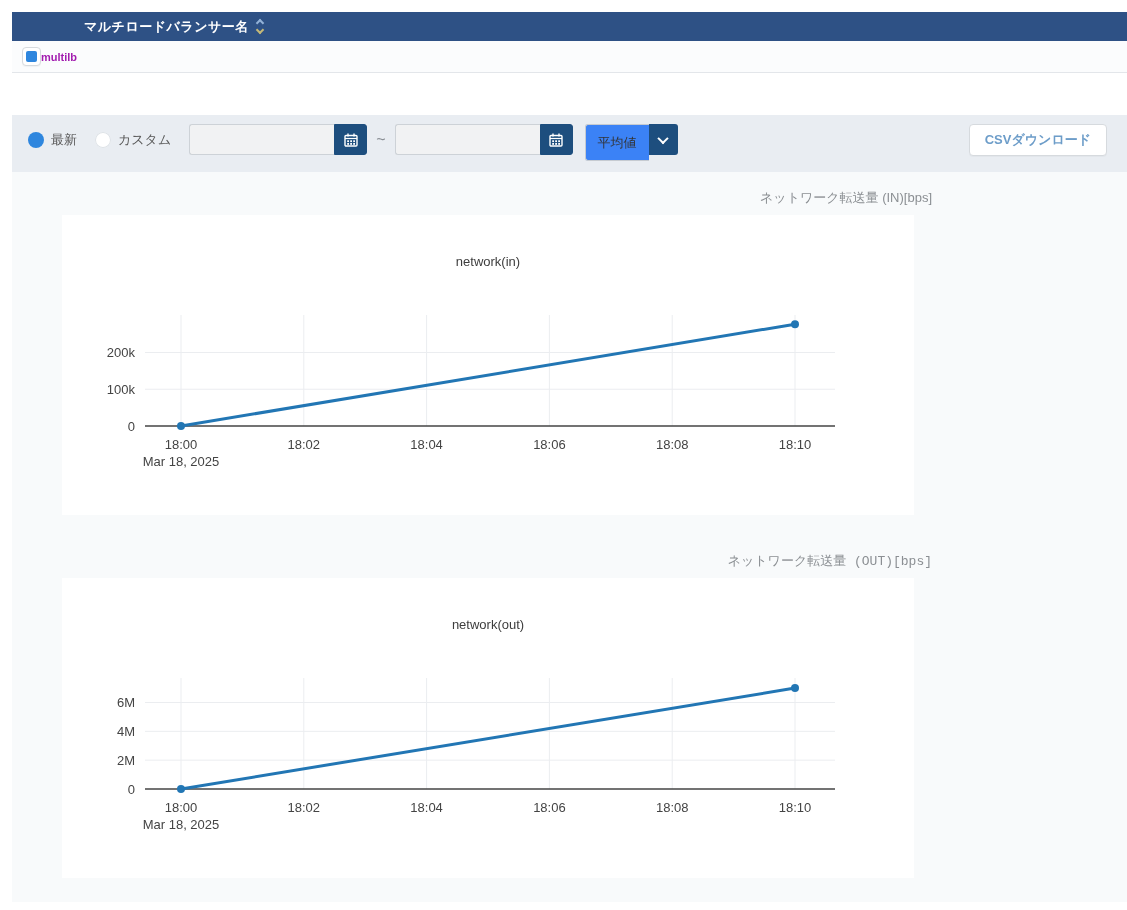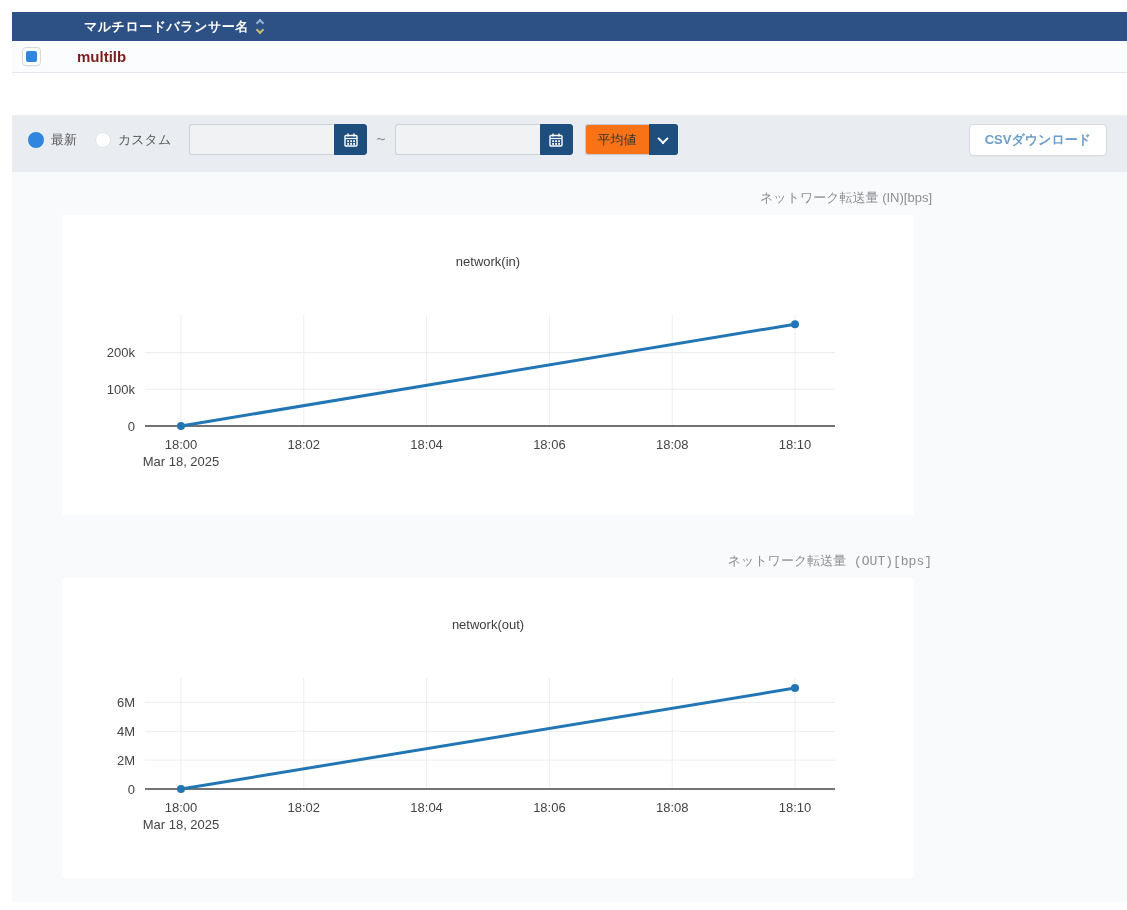--- a/index.html
+++ b/index.html
@@ -15,42 +15,42 @@
   .chev { width:6px; height:6px; border-style:solid; border-width:0; }
   .chev.up { border-left:2px solid #93b2d8; border-top:2px solid #93b2d8; transform:rotate(45deg); }
   .chev.down { border-right:2px solid #c4b878; border-bottom:2px solid #c4b878; transform:rotate(45deg); }
 
   .tbl-row { position:absolute; left:12px; top:41px; width:1115px; height:32px;
     background:#fbfcfd; border-bottom:1px solid #e3e6ea; display:flex; align-items:center; }
   .checkbox { margin-left:10px; width:19px; height:19px; background:#fff; border:1px solid #d6dade;
     border-radius:4px; display:flex; align-items:center; justify-content:center; cursor:pointer;
     box-shadow:0 1px 1px rgba(0,0,0,.04); }
   .checkbox-fill { width:11px; height:11px; border-radius:2px; background:#2e86de; }
-  .row-label { margin-left:36px; font-size:15px; font-weight:bold; color:#7f1d1d; }
+  .row-label { font-size:11px; font-weight:bold; color:#a21caf; }
 
   
   .section { position:absolute; left:12px; top:115px; width:1115px; height:787px; background:#f8fafb; }
 
   .control-bar { position:absolute; left:0; top:0; width:1115px; height:57px; background:#e9edf2;
     display:flex; align-items:center; padding:0 20px 8px 16px; }
   .radio-group { display:flex; align-items:center; margin-right:18px; cursor:pointer; }
   .radio { width:16px; height:16px; border-radius:50%; }
   .radio.on { background:#2e86de; }
   .radio.off { background:#fff; box-shadow:inset 0 0 0 1px #dde2e7; }
   .radio-label { margin-left:7px; font-size:13px; color:#555; }
 
   .date-group { display:flex; align-items:stretch; height:31px; }
   .date-input { width:145px; height:31px; background:#f1f2f3; border:1px solid #cdd2d7;
     border-right:none; border-radius:3px 0 0 3px; padding:0 8px; font-size:13px; color:#333; outline:none; }
   .cal-btn { width:33px; height:31px; background:#1d4e7e; border:1px solid #1d4e7e;
     border-radius:0 3px 3px 0; display:flex; align-items:center; justify-content:center; cursor:pointer; }
   .tilde { margin:0 9px; font-size:16px; color:#8a8f95; }
 
   .select-group { display:flex; align-items:stretch; height:31px; margin-left:12px; }
-  .select-box { height:31px; background:#f97316; border:1px solid #c6cbd1; border-right:none;
+  .select-box { height:37px; background:#3b82f6; border:1px solid #c6cbd1; border-right:none;
     border-radius:3px 0 0 3px; display:flex; align-items:center; padding:0 12px;
     font-size:13px; color:#333; cursor:pointer; }
   .select-arrow { width:29px; height:31px; background:#1d4e7e; border-radius:0 3px 3px 0;
     display:flex; align-items:center; justify-content:center; cursor:pointer; }
   .chev-down-white { width:8px; height:8px; border-right:2px solid #fff; border-bottom:2px solid #fff;
     transform:rotate(45deg) translate(-1px,-1px); }
 
   .btn-area { margin-left:auto; display:flex; gap:8px; }
   .btn { height:32px; background:#fff; border:1px solid #d6dade; border-radius:4px;
     padding:0 15px; font-size:13px; font-weight:bold; color:#6d9dc9; cursor:pointer;

